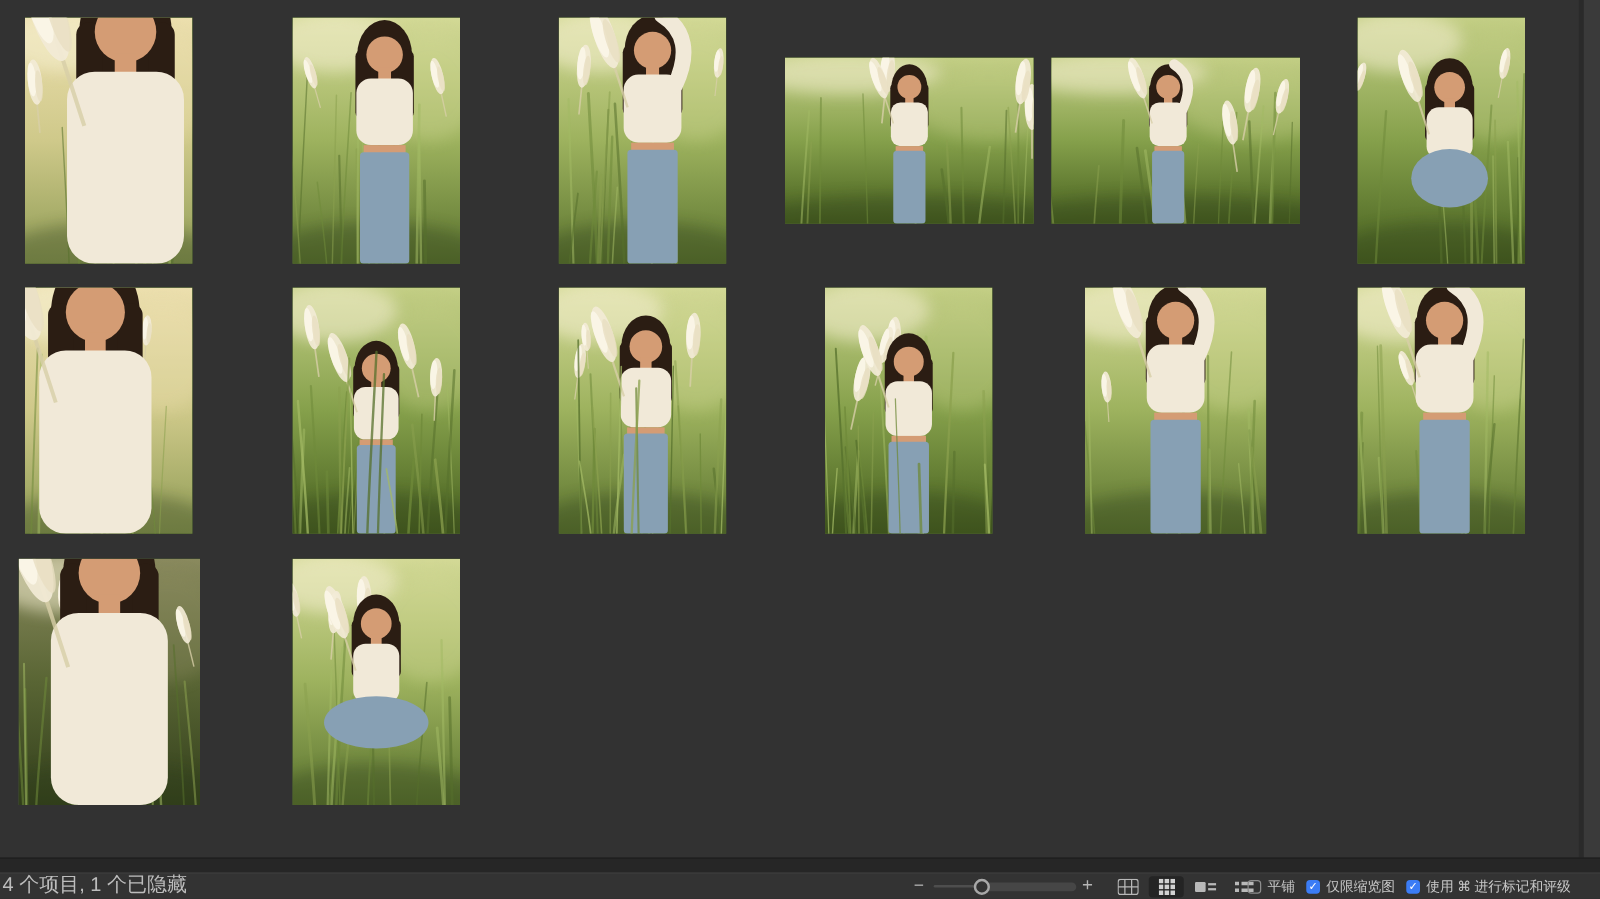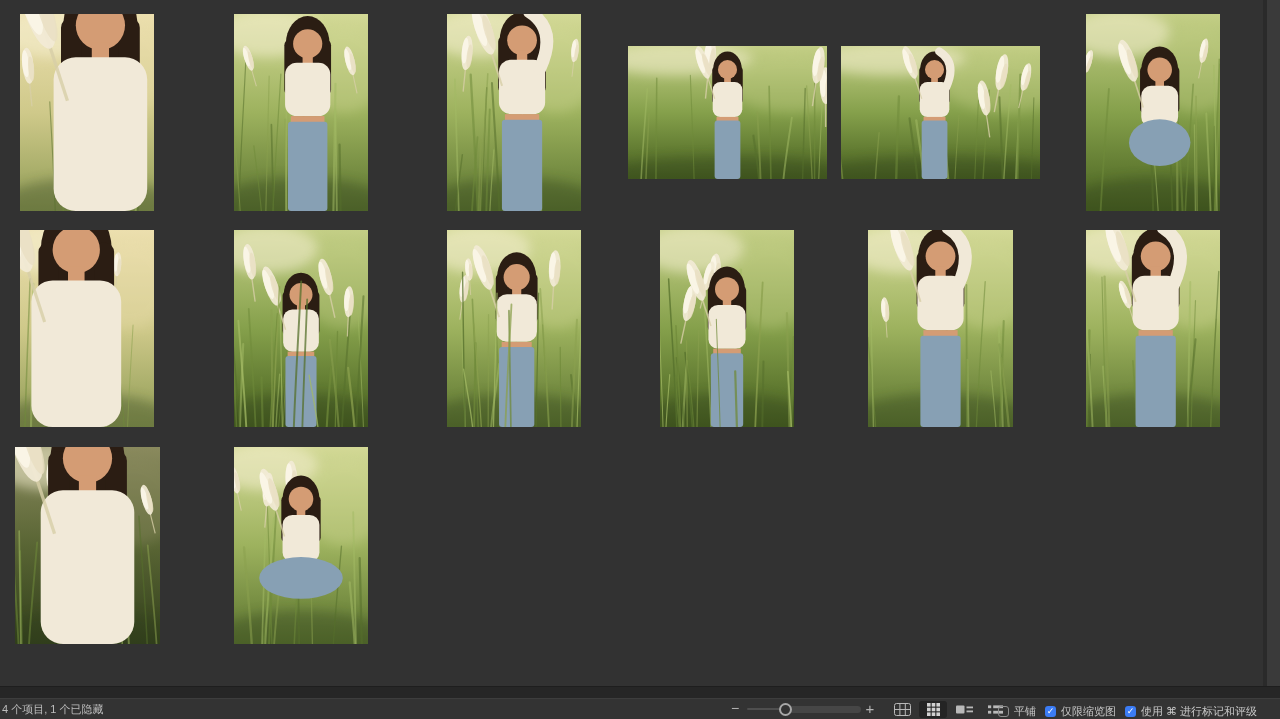--- a/index.html
+++ b/index.html
@@ -7,34 +7,34 @@
   .app{position:relative;width:1280px;height:719px;background:#323232;}
   #gallery{position:absolute;left:0;top:0;width:1280px;height:686px;}
   .thumb{position:absolute;overflow:hidden;background:#55702f;}
   .thumb svg{display:block;width:100%;height:100%;}
   .right-strip{position:absolute;top:0;right:0;width:13px;height:699px;background:#3a3a3a;
     border-left:4px solid #2a2a2a;}
   .scroll-strip{position:absolute;left:0;top:686px;width:1280px;height:13px;background:#262626;
     border-top:1px solid #1e1e1e;box-sizing:border-box;}
   .status-bar{position:absolute;left:0;bottom:0;width:1280px;height:21px;background:#333333;
     border-top:1px solid #3d3d3d;box-sizing:border-box;}
-  .status-bar .count{position:absolute;left:2px;top:0;line-height:20px;font-size:11px;color:#bdbdbd;white-space:nowrap;}
+  .status-bar .count{position:absolute;left:2px;top:0;line-height:20px;font-size:16px;color:#bdbdbd;white-space:nowrap;}
   .zoom-minus{position:absolute;left:727px;top:0;width:16px;line-height:19px;text-align:center;
     font-size:14px;color:#b5b5b5;cursor:default;}
   .zoom-plus{position:absolute;left:861px;top:0;width:18px;line-height:19px;text-align:center;
     font-size:15px;color:#b5b5b5;cursor:default;}
   .zoom-slider{position:absolute;left:747px;top:0;width:114px;height:20px;}
   .zoom-slider .track-l{position:absolute;left:0;top:9px;height:2px;background:#4e4e4e;border-radius:1px;}
   .zoom-slider .track-r{position:absolute;top:7px;height:7px;background:#464646;border-radius:4px;}
   .zoom-slider .knob{position:absolute;top:4px;width:9px;height:9px;border:2px solid #a8a8a8;
     border-radius:50%;background:#333333;box-sizing:content-box;}
   #viewmodes{position:absolute;left:888px;top:1px;height:19px;display:flex;align-items:center;gap:3px;}
   .vm-btn{width:28px;height:17px;display:flex;align-items:center;justify-content:center;border-radius:3px;}
   .vm-btn.selected{background:#242424;}
-  #options{position:absolute;left:998px;top:0;height:20px;display:flex;align-items:flex-end;}
+  #options{position:absolute;left:998px;top:0;height:20px;display:flex;align-items:center;font-family:Liberation Serif, serif;}
   .opt{display:flex;align-items:center;margin-right:9px;}
   .opt .box{width:11px;height:11px;border-radius:3px;box-sizing:border-box;display:flex;
     align-items:center;justify-content:center;font-size:9px;line-height:11px;color:#ffffff;}
   .opt .box.unchecked{border:1px solid #8d8d8d;background:transparent;}
   .opt .box.checked{border:none;}
   .opt .lbl{margin-left:5px;font-size:11px;color:#c8c8c8;white-space:nowrap;}
 </style>
 </head>
 <body>
 

